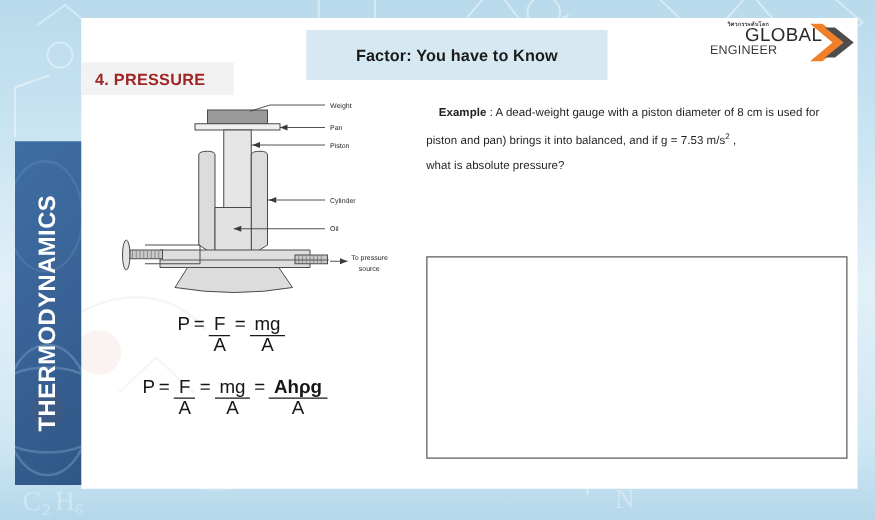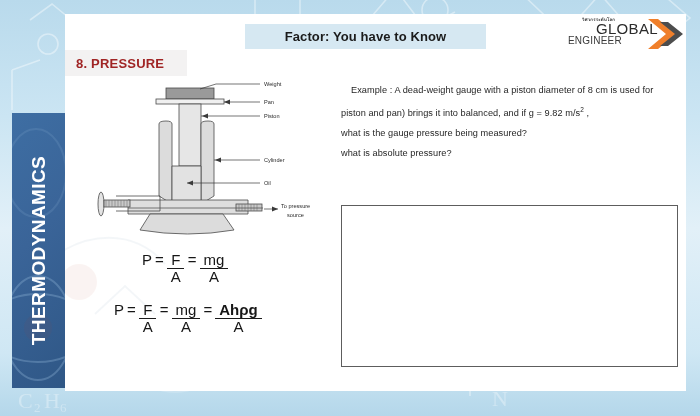--- a/index.html
+++ b/index.html
@@ -40,21 +40,21 @@
     background: #ffffff;
     box-shadow: 0 0 0 0 rgba(0,0,0,0);
   }
 
   
   .title-banner {
     position: absolute;
     left: 245px;
     top: 24px;
     width: 241px;
-    height: 25px;
+    height: 40px;
     background: #d6e8f2;
     display: flex;
     align-items: center;
     justify-content: center;
   }
   .title-banner .title-text {
     font-size: 13px;
     font-weight: bold;
     color: #1b1b1b;
     letter-spacing: 0.1px;
@@ -215,21 +215,21 @@
     top: 80px;
     width: 335px;
   }
   .ex-line {
     font-size: 9.2px;
     color: #1f1f1f;
     line-height: 20px;
     white-space: nowrap;
     letter-spacing: 0.05px;
   }
-  .ex-line b { font-weight: normal; padding-left: 10px; }
+  .ex-line b { font-weight: bold; padding-left: 10px; }
   .sup { font-size: 6.5px; vertical-align: super; }
 
   
   .answer-box {
     position: absolute;
     left: 341px;
     top: 205px;
     width: 337px;
     height: 162px;
     border: 1.6px solid #5d5d5d;
@@ -296,21 +296,21 @@
     <div class="logo-thai">วิศวกรระดับโลก</div>
     <div class="logo-global">GLOBAL</div>
     <div class="logo-engineer">ENGINEER</div>
     <svg class="logo-arrow" width="40" height="34" viewBox="0 0 40 34">
       <path d="M2 1 L20 16 L2 31 L12 31 L30 16 L12 1 Z" fill="#f07f2a"></path>
       <path d="M14 4 L29 16 L14 28 L22 28 L37 16 L22 4 Z" fill="#4d4d4d"></path>
     </svg>
   </div>
 
   <div class="section-band"></div>
-  <div class="section-title">8. PRESSURE</div>
+  <div class="section-title">4. PRESSURE</div>
 
   <div class="sidebar">
     <svg class="sidebar-rings" viewBox="0 0 53 275" preserveAspectRatio="none">
       <g stroke="#8fb4d6" stroke-width="2" fill="none">
         <ellipse cx="26" cy="215" rx="34" ry="52"></ellipse>
         <ellipse cx="26" cy="215" rx="52" ry="34"></ellipse>
         <circle cx="26" cy="215" r="14" fill="#7b4a55" opacity="0.35" stroke="none"></circle>
         <ellipse cx="24" cy="60" rx="30" ry="44" opacity="0.5"></ellipse>
       </g>
     </svg>
@@ -413,21 +413,20 @@
       </span>
     </div>
 
   </div>
 
   <div class="example-block">
     <div class="ex-line">
       <b>Example</b><span> : A dead-weight gauge with a piston diameter of 8 cm is used for</span>
     </div>
     <div class="ex-line">
-      <span>piston and pan) brings it into balanced, and if  g = 9.82 m/s</span><span class="sup">2</span><span> ,</span>
+      <span>piston and pan) brings it into balanced, and if  g = 7.53 m/s</span><span class="sup">2</span><span> ,</span>
     </div>
-    <div class="ex-line">what is the gauge pressure being measured?</div>
     <div class="ex-line">what is absolute pressure?</div>
   </div>
 
   <div class="answer-box"></div>
 
 </div>
 
 </body></html>

